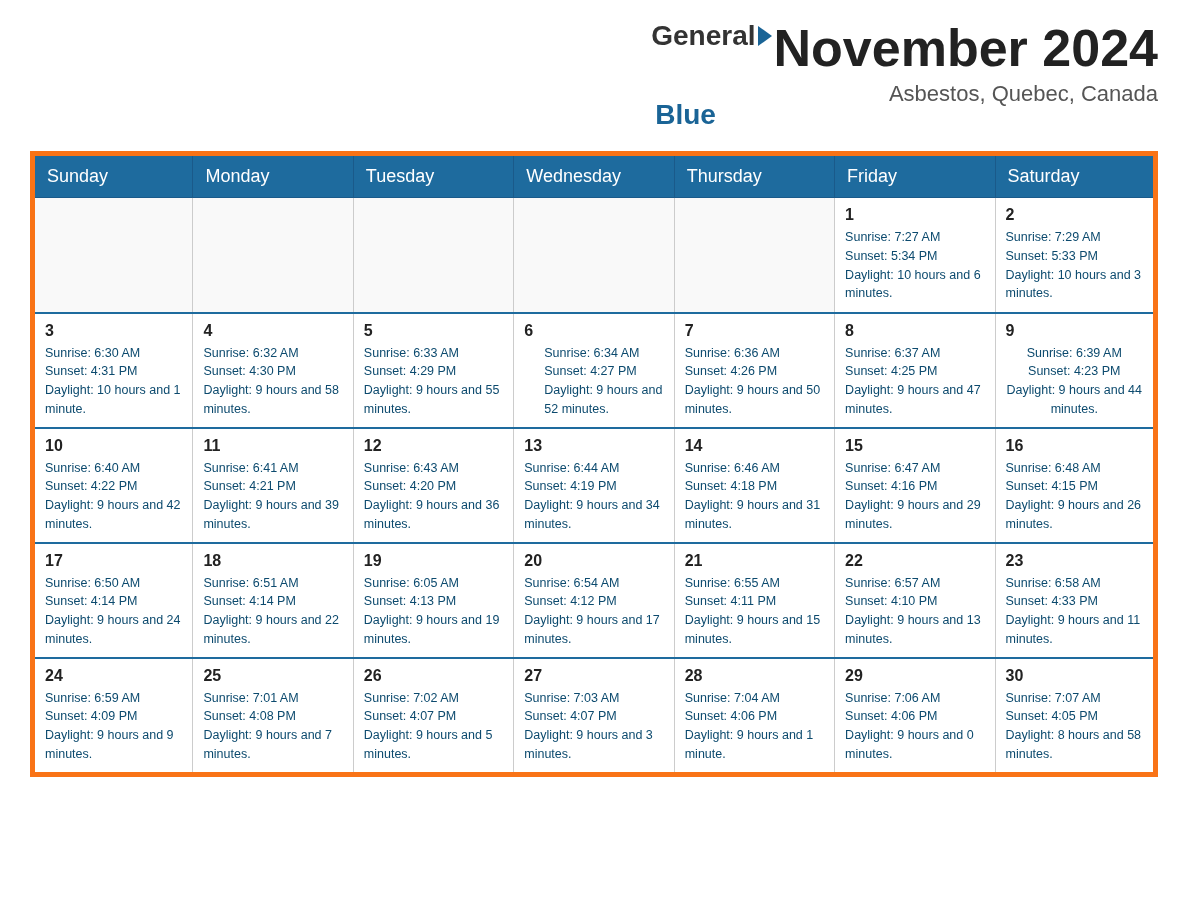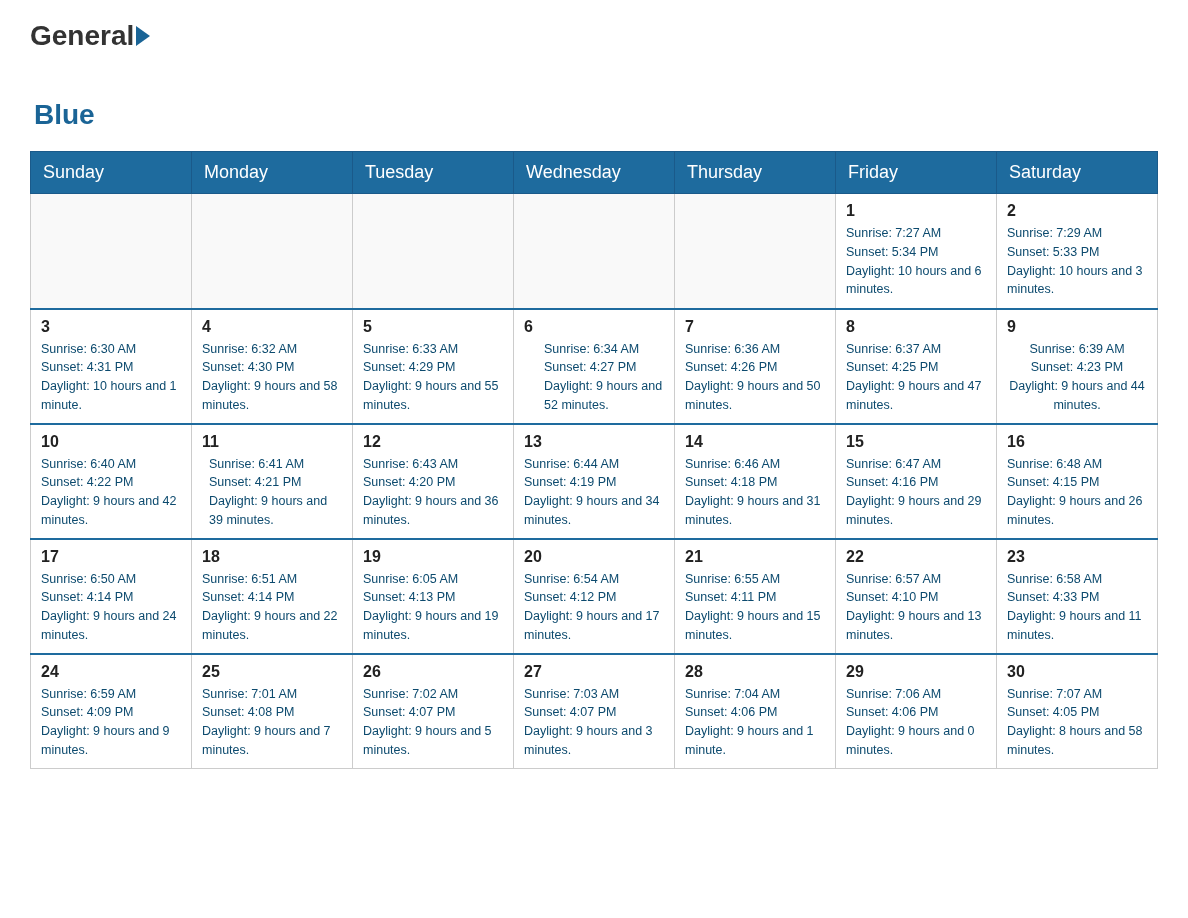--- a/index.html
+++ b/index.html
@@ -5,21 +5,21 @@
     * { box-sizing: border-box; margin: 0; padding: 0; }
     body {
       font-family: Arial, sans-serif;
       background: #fff;
       padding: 20px 30px;
       width: 1188px;
       min-height: 918px;
     }
     .header {
       display: flex;
-      justify-content: flex-start;
+      justify-content: flex-end;
       align-items: flex-start;
       margin-bottom: 20px;
     }
     .logo {
       display: flex;
       flex-direction: column;
       align-items: flex-start;
     }
     .logo-text {
       display: flex;
@@ -49,21 +49,21 @@
       line-height: 1.1;
     }
     .location {
       font-size: 22px;
       color: #555;
       margin-top: 4px;
     }
     .calendar {
       width: 100%;
       border-collapse: collapse;
-      border: 1px solid #f97316;
+      border: 5px solid #f97316;
     }
     .calendar th {
       background-color: #1e6b9e;
       color: #fff;
       font-size: 18px;
       font-weight: normal;
       padding: 10px 12px;
       text-align: left;
       border: 1px solid #1a5a8a;
     }
@@ -100,20 +100,24 @@
 <div class="header">
   <div class="logo">
     <div class="logo-text">
       <span class="logo-general">General</span>
       <span class="logo-arrow"></span>
     </div>
     <div style="display:flex; align-items:center; margin-left:4px;">
       <span class="logo-blue">Blue</span>
     </div>
   </div>
+  <div class="title-section">
+    <div class="month-title">November 2024</div>
+    <div class="location">Asbestos, Quebec, Canada</div>
+  </div>
 </div>
 
 <table class="calendar">
   <thead>
     <tr>
     <th>Sunday</th>
         <th>Monday</th>
         <th>Tuesday</th>
         <th>Wednesday</th>
         <th>Thursday</th>
@@ -187,21 +191,21 @@
       </tr>
       <tr class="row-divider">
         <td>
           <div class="day-number">10</div>
           <div class="day-info" style="white-space: pre-line;">Sunrise: 6:40 AM
 Sunset: 4:22 PM
 Daylight: 9 hours and 42 minutes.</div>
         </td>
         <td>
           <div class="day-number">11</div>
-          <div class="day-info" style="white-space: pre-line; margin-left: 7px;">Sunrise: 6:41 AM
+          <div class="day-info" style="white-space: pre-line;">Sunrise: 6:41 AM
 Sunset: 4:21 PM
 Daylight: 9 hours and 39 minutes.</div>
         </td>
         <td>
           <div class="day-number">12</div>
           <div class="day-info" style="white-space: pre-line;">Sunrise: 6:43 AM
 Sunset: 4:20 PM
 Daylight: 9 hours and 36 minutes.</div>
         </td>
         <td>

